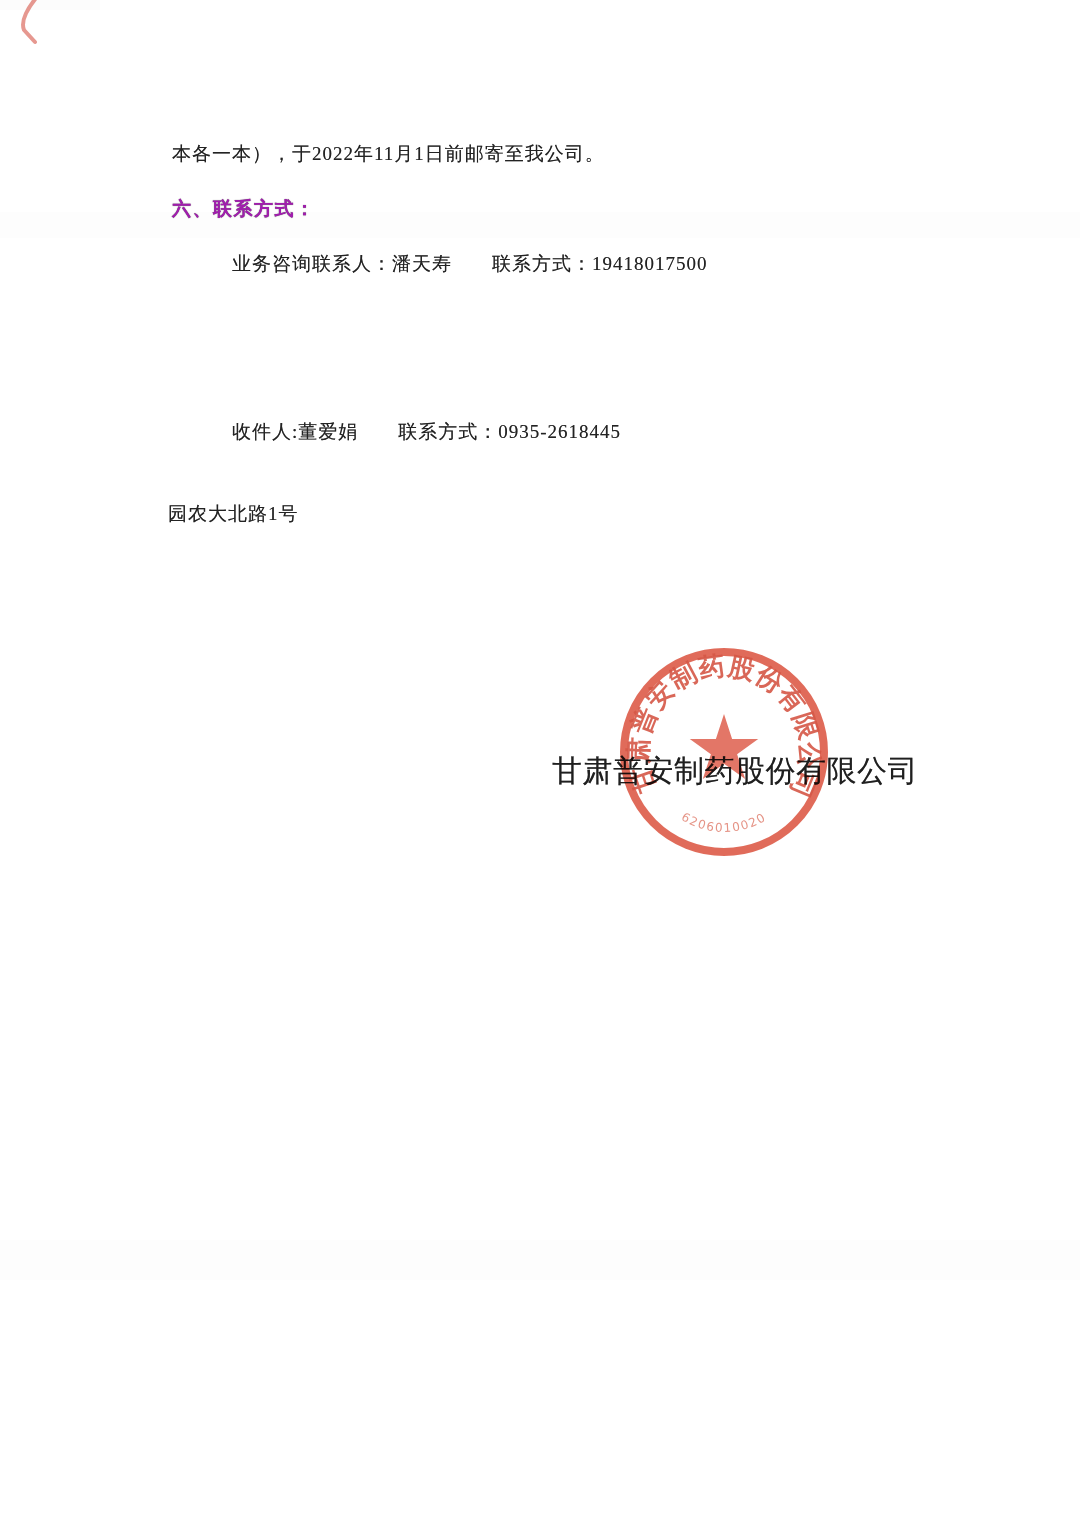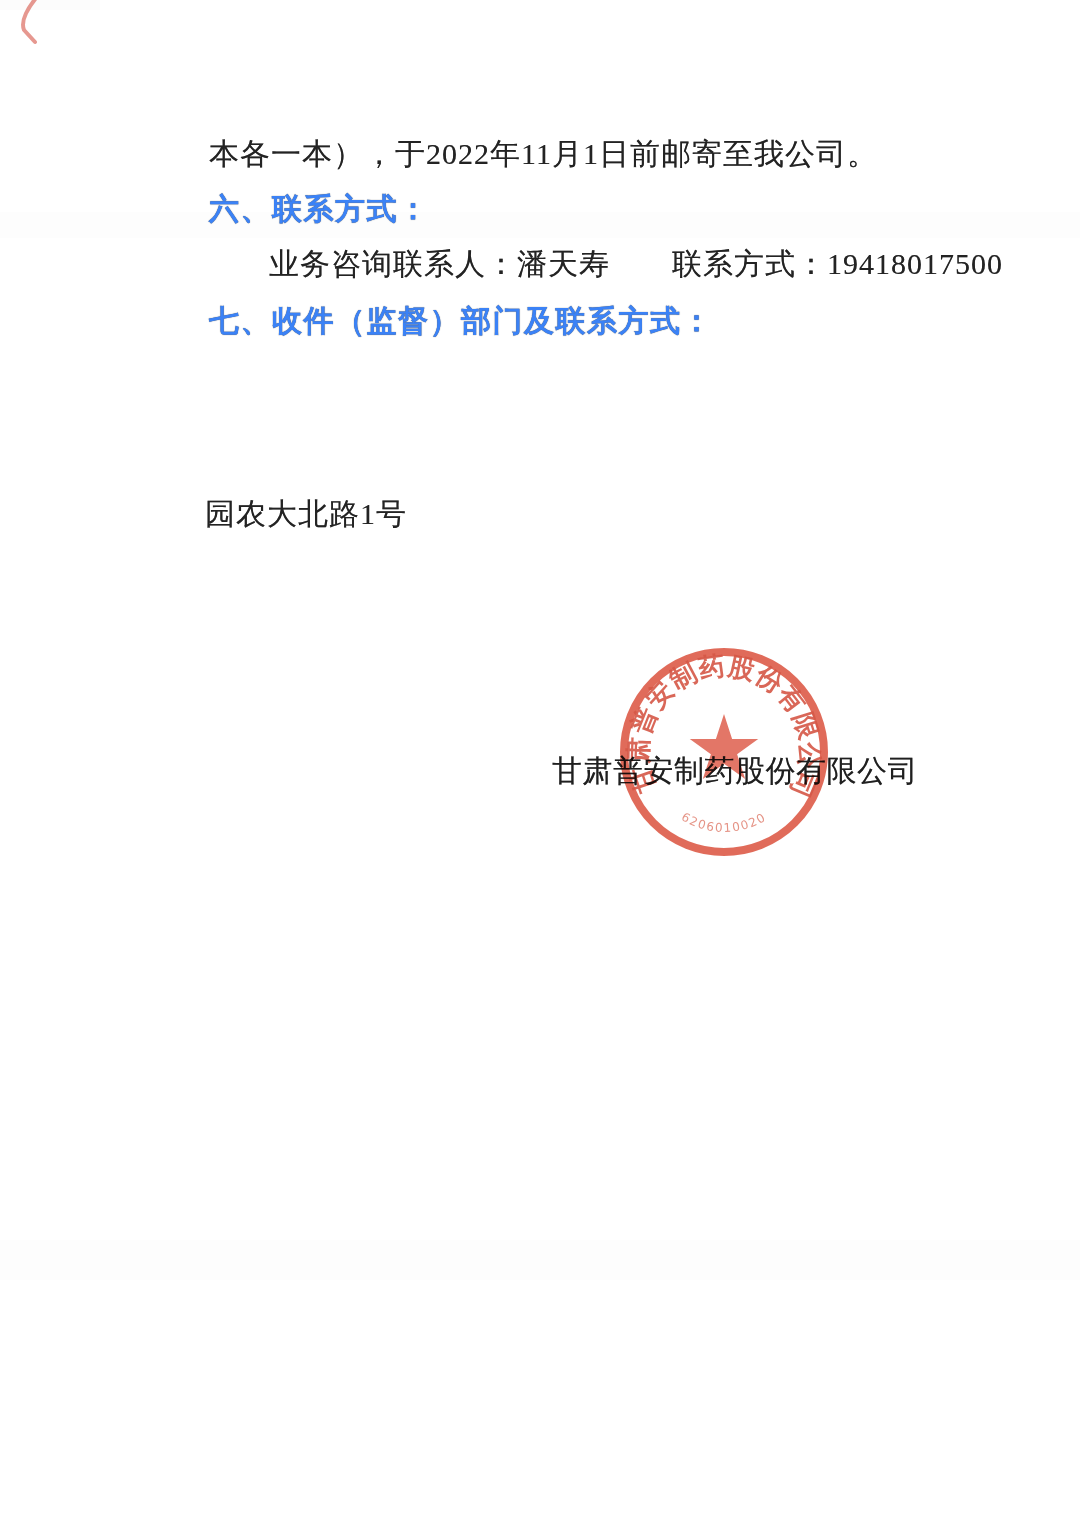--- a/index.html
+++ b/index.html
@@ -13,31 +13,30 @@
   }
   
   .scan-band{position:absolute;left:0;width:100%;pointer-events:none;}
   .band-a{top:0;height:10px;background:rgba(0,0,0,0.012);width:100px;}
   .band-b{top:212px;height:26px;background:rgba(0,0,0,0.008);}
   .band-c{top:1240px;height:40px;background:rgba(0,0,0,0.006);}
   .corner-mark{position:absolute;left:6px;top:-2px;opacity:.65;}
 
   .line{
     position:absolute;
-    font-size:30px;
+    font-size:19px;
     line-height:34px;
     letter-spacing:1px;
     color:#232323;
     white-space:pre;
     text-shadow:0 0 .6px rgba(35,35,35,.55);
-    margin-left:37px;
   }
   .heading{
     font-weight:bold;
-    color:#3b82f6;
+    color:#a21caf;
     letter-spacing:1.5px;
     text-shadow:0 0 .9px rgba(0,0,0,.75);
   }
   .sig{
     position:absolute;
     color:#1f1f1f;
     white-space:pre;
     font-size:30px;
     line-height:36px;
     text-shadow:0 0 .6px rgba(35,35,35,.55);
@@ -73,21 +72,21 @@
   <div class="scan-band band-b"></div>
   <div class="scan-band band-c"></div>
 
   <svg class="corner-mark" width="48" height="50" viewBox="0 0 48 50">
     <path d="M 30 0 C 22 10 14 22 18 32 L 29 44" fill="none" stroke="#cf3a2a" stroke-width="4" stroke-linecap="round" opacity=".8"></path>
   </svg>
 
   <div class="line" style="left:172px;top:137px">本各一本），于2022年11月1日前邮寄至我公司。</div>
   <div class="line heading" style="left:172px;top:192px">六、联系方式：</div>
   <div class="line" style="left:232px;top:247px">业务咨询联系人：潘天寿　　联系方式：19418017500</div>
-  <div class="line heading" style="left:172px;top:304px">七、收件（监督）部门及联系方式：</div>
+  <div class="line" style="left:232px;top:415px">收件人:董爱娟　　联系方式：0935-2618445</div>
   <div class="line" style="left:168px;top:497px">园农大北路1号</div>
 
   <div class="sig" style="left:552px;top:753px;letter-spacing:0.5px">甘肃普安制药股份有限公司</div>
 
   <svg class="seal" width="260" height="266" viewBox="0 0 260 266">
     <defs>
       <path id="ringTextPath" d="M 63.3 168.5 A 77 77 0 1 1 196.7 168.5"></path>
       <path id="codePath" d="M 84.1 195.5 A 80 80 0 0 0 175.9 195.5"></path>
       <radialGradient id="starGrad" cx="50%" cy="45%" r="60%">
         <stop offset="0%" stop-color="#e56a52"></stop>

